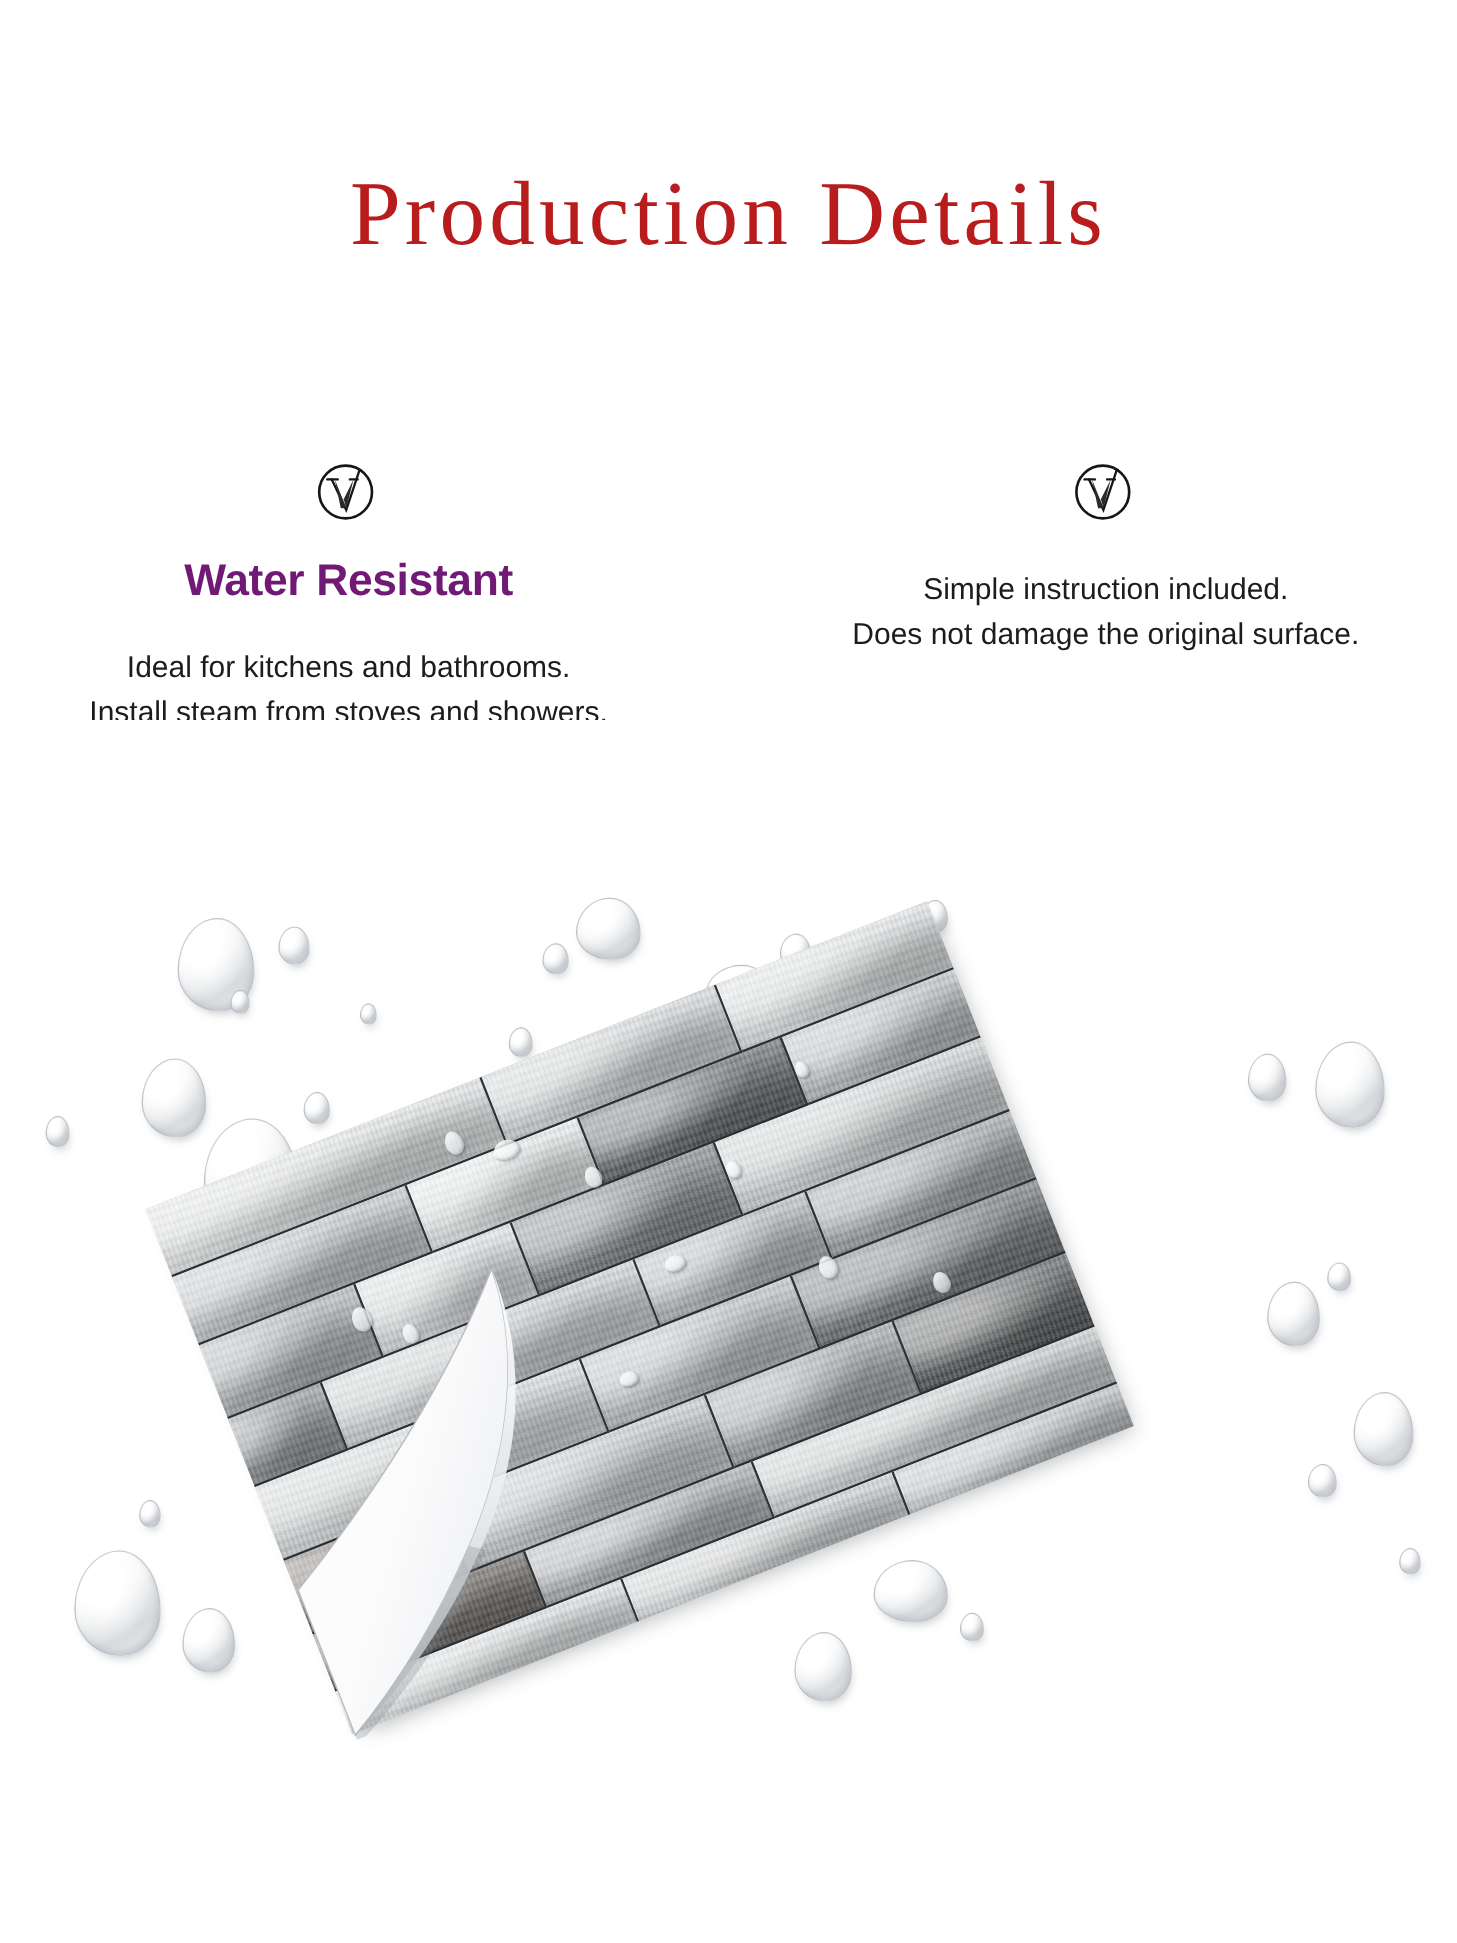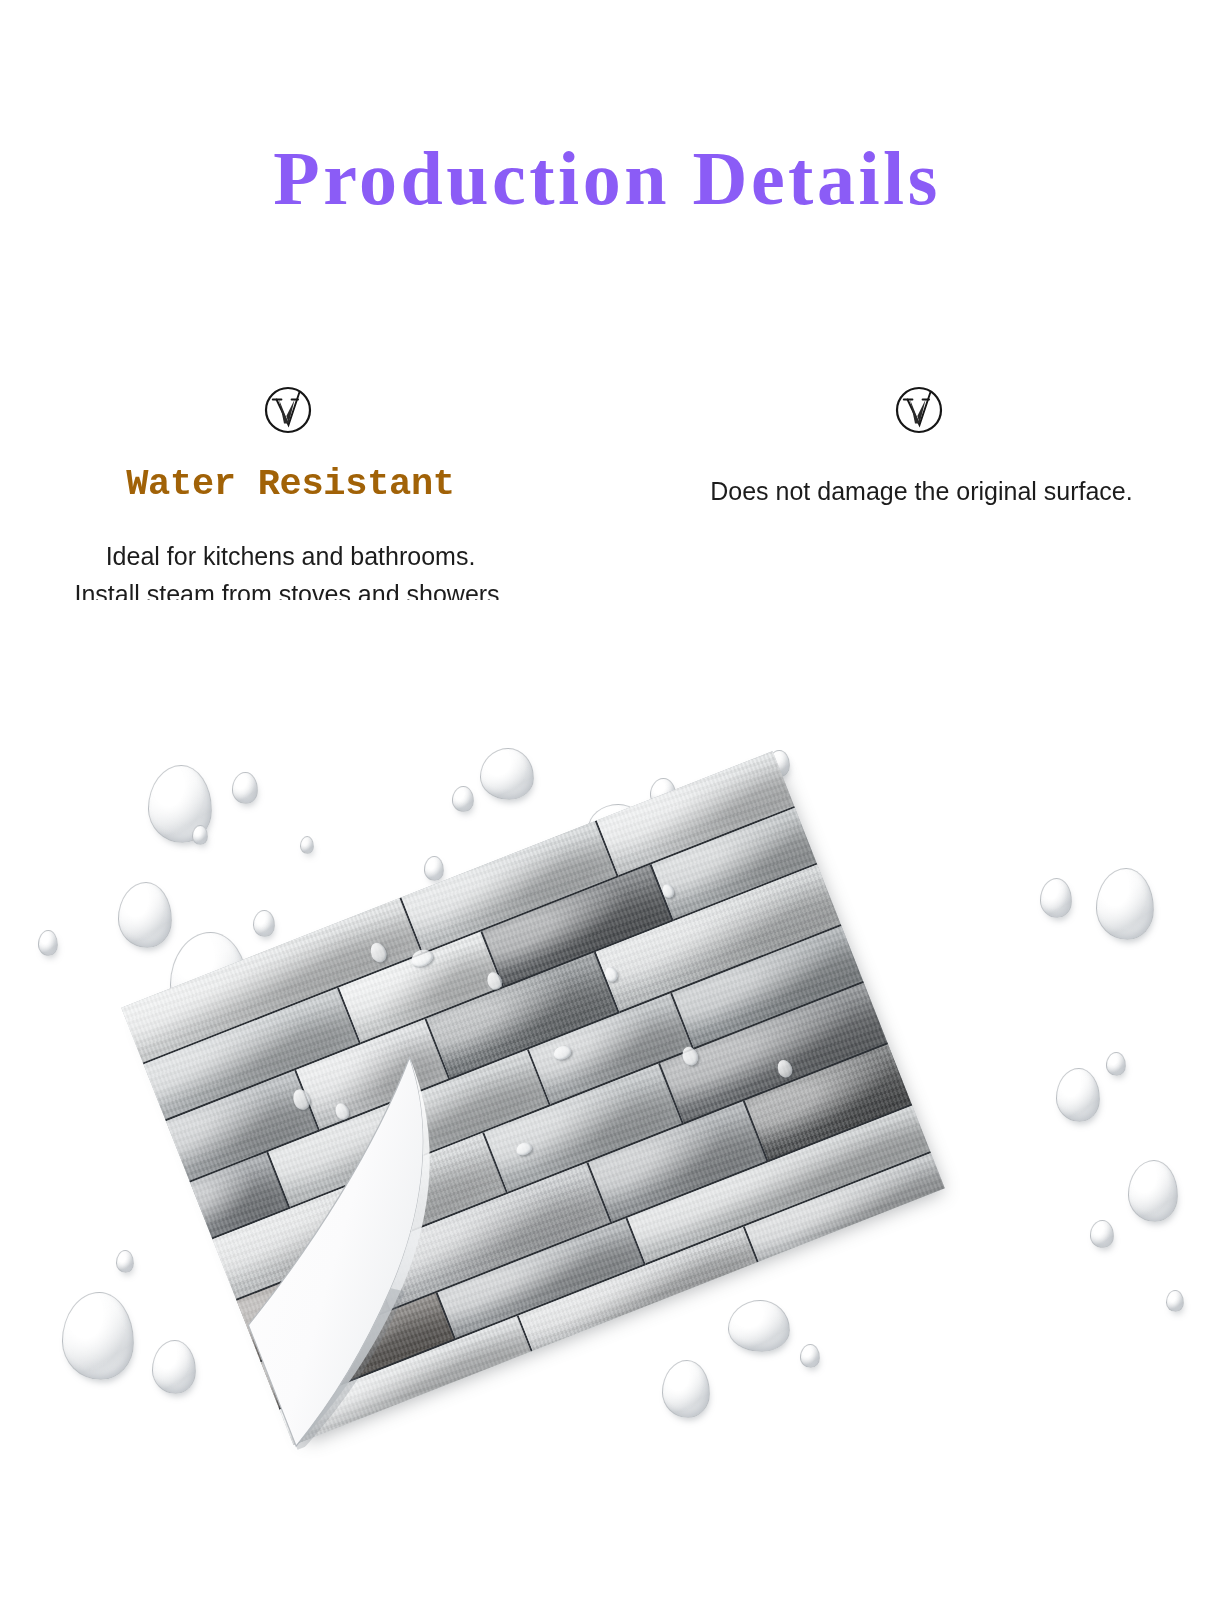--- a/index.html
+++ b/index.html
@@ -9,24 +9,24 @@
     position:relative; overflow:hidden;
     font-family:"Liberation Sans", sans-serif;
     background:#ffffff;
   }
 
   
   #header { position:absolute; left:0; top:0; width:1214px; }
   #page-title {
     text-align:center;
     font-family:"Liberation Serif", serif;
-    font-weight:700;
+    font-weight:400;
     font-size:76px;
     letter-spacing:3.5px;
-    color:#8b5cf6;
+    color:#b91c1c;
     margin-top:140px;
     line-height:1.0;
   }
   #page-subtitle {
     text-align:center;
     font-family:"Liberation Sans", sans-serif;
     font-weight:400;
     font-size:35px;
     letter-spacing:13px;
     color:#8d8d8d;
@@ -35,24 +35,24 @@
   }
 
   
   #features {
     position:absolute; left:0; top:378px; width:1214px;
     display:flex;
   }
   .feature { width:50%; text-align:center; }
   .feature-icon { height:62px; display:flex; justify-content:center; align-items:flex-start; }
   .feature-title {
-    font-family:Liberation Mono, monospace;
+    font-family:Liberation Sans, sans-serif;
     font-weight:700;
     font-size:37px;
-    color:#a16207;
+    color:#701a75;
     margin-top:23px;
     letter-spacing:-0.3px;
     white-space:nowrap;
   }
   .feature-lines { margin-top:32px; }
   .feature-line {
     font-family:"Liberation Sans", sans-serif;
     font-weight:400;
     font-size:25px;
     color:#1c1c1c;
@@ -171,20 +171,21 @@
       <svg width="62" height="62" viewBox="0 0 62 62" aria-hidden="true">
         <circle cx="28" cy="32" r="22" fill="none" stroke="#161616" stroke-width="2.2"></circle>
         <path d="M16.5 21.5 L28.5 47 L39.5 14" fill="none" stroke="#161616" stroke-width="1.9" stroke-linecap="round"></path>
         <path d="M19.0 21.6 L28.6 45.6 L24.0 45.6 Z" fill="#2a2a2a"></path>
         <path d="M34.6 21.6 L28.6 45.6 L26.4 38.0 Z" fill="#2a2a2a"></path>
         <path d="M12.8 21.5 L21.4 21.5" stroke="#161616" stroke-width="2" stroke-linecap="round"></path>
         <path d="M31.6 21.5 L38.0 21.5" stroke="#161616" stroke-width="2" stroke-linecap="round"></path>
       </svg>
     </div>
     <div class="feature-lines">
+      <div class="feature-line">Simple instruction included.</div>
       <div class="feature-line">Does not damage the original surface.</div>
     </div>
   </div>
 </div>
 
 <div id="photo">
 
   <div id="drops-left">
     <div class="drop" style="left:148px;top:165px;width:64px;height:78px;"></div>
     <div class="drop sm" style="left:232px;top:172px;width:26px;height:32px;"></div>

